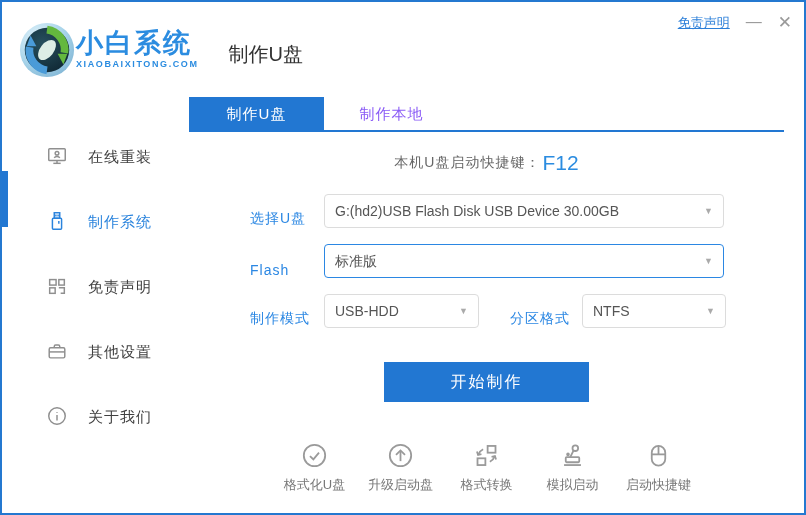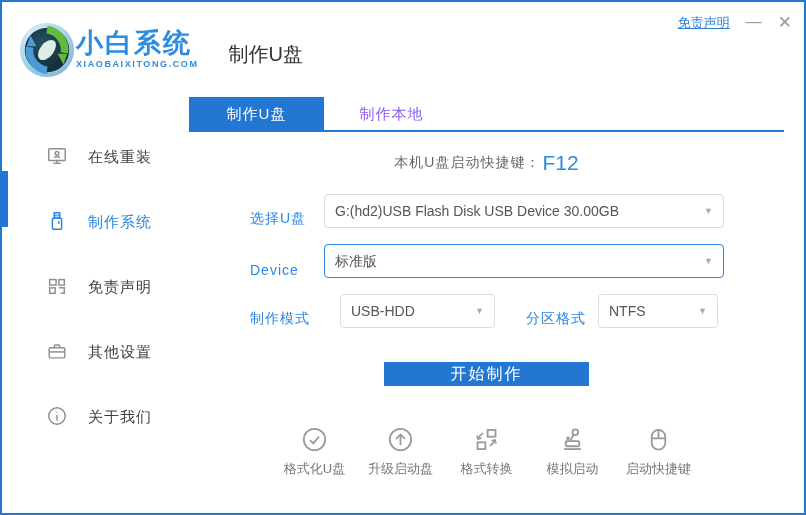--- a/index.html
+++ b/index.html
@@ -41,24 +41,24 @@
             display:flex; align-items:center; justify-content:center; letter-spacing:1px; }
   .hotkey .f12 { color:#2b8ce0; font-size:21px; margin-left:2px; letter-spacing:0; }
   .form-row { display:flex; align-items:flex-end; padding-left:61px; margin-top:16px; }
   .f-label { width:74px; font-size:14px; color:#2b87e3; letter-spacing:1px; flex:0 0 auto; }
   .select { position:relative; height:34px; border:1px solid #dcdcdc; border-radius:4px;
             background:#fff; font-size:14px; color:#555; line-height:32px; padding:0 26px 0 10px;
             cursor:pointer; white-space:nowrap; overflow:hidden; }
   .select .caret { position:absolute; right:10px; top:0; line-height:32px; font-size:9px; color:#aaa; }
   .sel-usb { width:400px; }
   .sel-winpe { width:400px; border-color:#2b87e3; }
-  .sel-mode { width:155px;margin-left:16px; }
-  .sel-part { width:120px; }
+  .sel-mode { width:155px; }
+  .sel-part { width:144px; }
   .f-label2 { font-size:14px; color:#2b87e3; letter-spacing:1px; margin-left:31px; margin-right:12px; }
-  .start-btn { display:block; width:205px; height:24px; margin:34px auto 0 auto; background:#2277d2;
+  .start-btn { display:block; width:205px; height:40px; margin:34px auto 0 auto; background:#2277d2;
                color:#fff; font-size:16px; border:none; letter-spacing:2px; cursor:pointer;
                font-family:inherit; }
   
   .tools { margin-top:40px; display:flex; justify-content:center; gap:8px; }
   .tool { width:78px; display:flex; flex-direction:column; align-items:center; cursor:pointer; }
   .tool .t-icon { width:27px; height:27px; color:#9a9a9a; }
   .tool .t-lbl { margin-top:7px; font-size:13px; color:#777; white-space:nowrap; }
   svg { display:block; }
 </style>
 </head>
@@ -169,21 +169,21 @@
 
     <div class="form-row">
       <span class="f-label">选择U盘</span>
       <div class="select sel-usb">
         <span>G:(hd2)USB Flash Disk USB Device 30.00GB</span>
         <span class="caret">▼</span>
       </div>
     </div>
 
     <div class="form-row">
-      <span class="f-label">Device</span>
+      <span class="f-label">Flash</span>
       <div class="select sel-winpe">
         <span>标准版</span>
         <span class="caret">▼</span>
       </div>
     </div>
 
     <div class="form-row">
       <span class="f-label">制作模式</span>
       <div class="select sel-mode">
         <span>USB-HDD</span>

